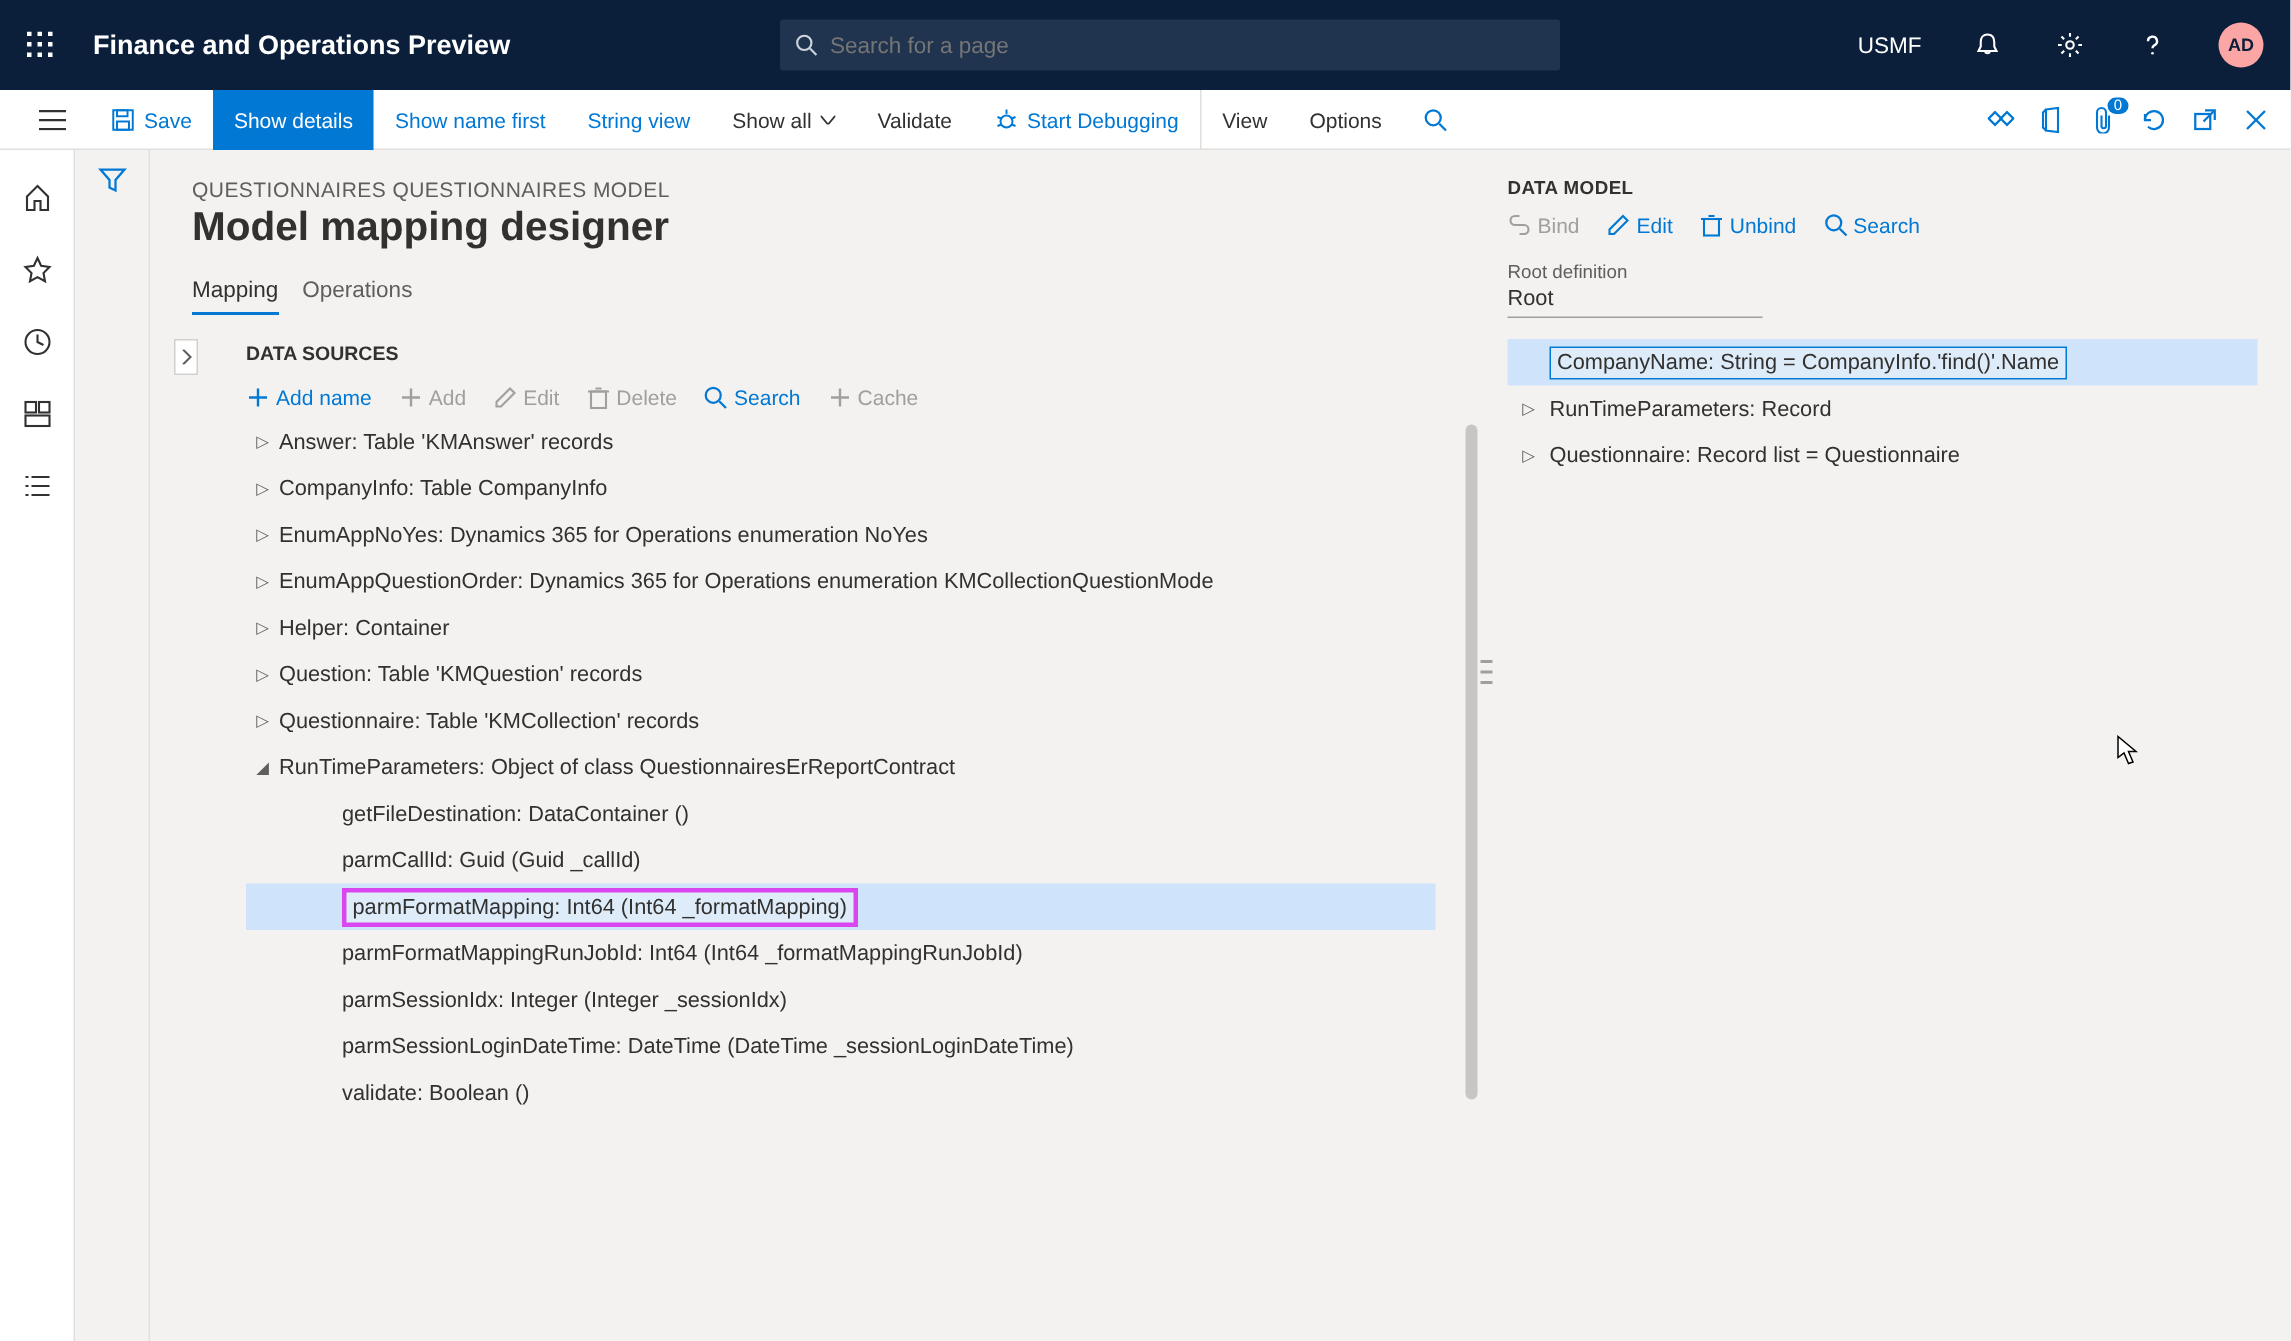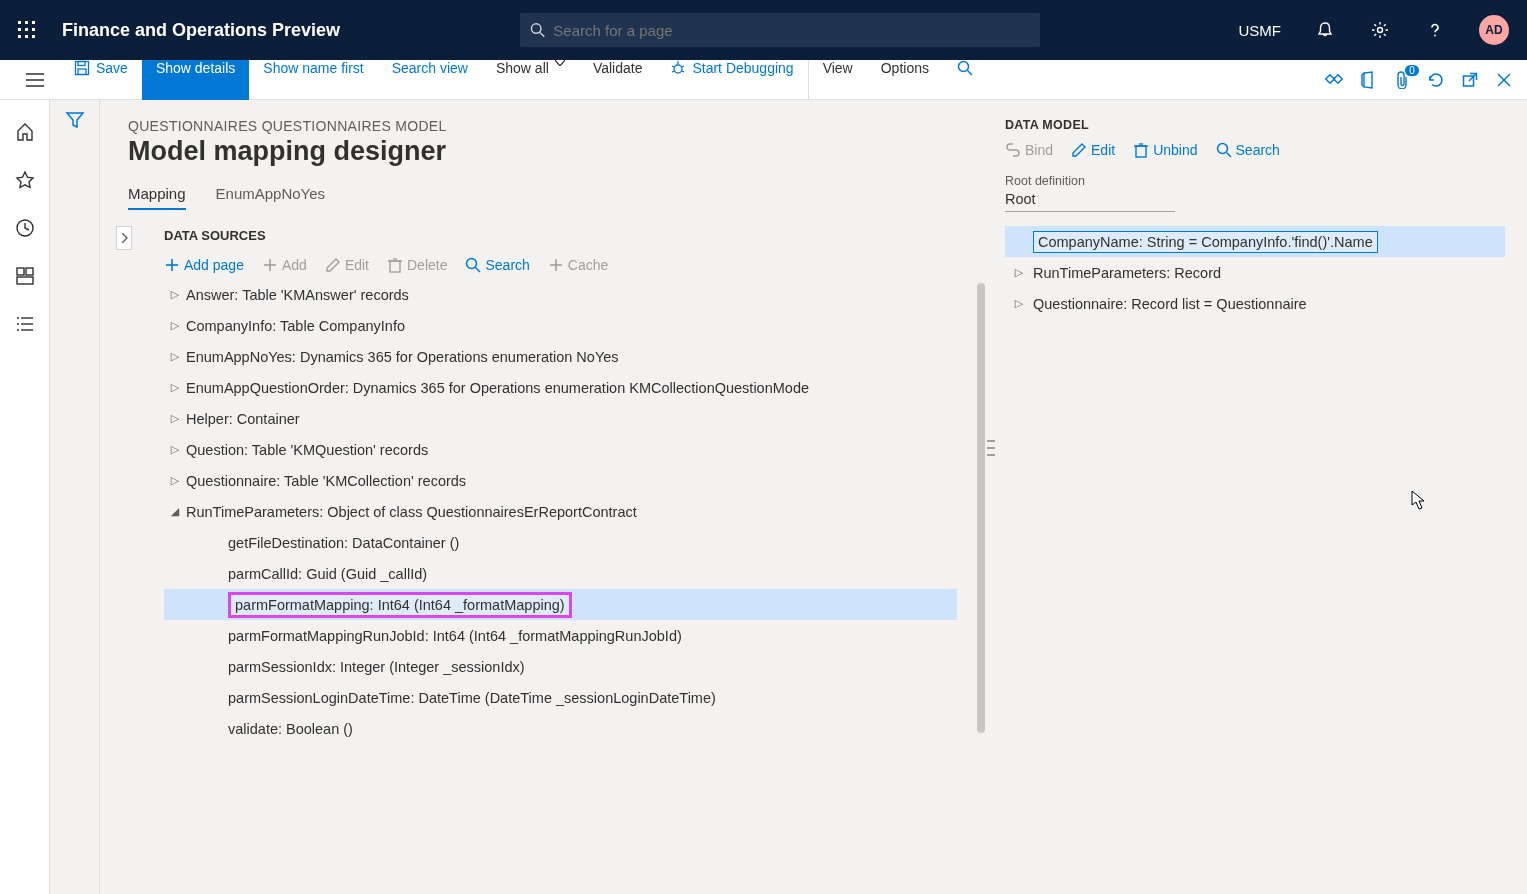--- a/index.html
+++ b/index.html
@@ -8,38 +8,38 @@
 .waffle { width: 34px; height: 34px; display:flex; align-items:center; justify-content:center; cursor:pointer; }
 .app-title { font-size: 18px; font-weight:600; margin-left: 18px; }
 .search-wrap { margin-left: 180px; background:#20344f; border-radius:2px; width: 520px; height: 34px; display:flex; align-items:center; padding:0 10px; color:#cdd3da; }
 .search-wrap input { background:transparent; border:none; color:#cdd3da; font-size:15px; outline:none; margin-left:8px; width:100%; }
 .top-right { margin-left:auto; display:flex; align-items:center; gap:33px; padding-right:8px;justify-content:center; }
 .top-right .lbl { font-size:15px; }
 .top-icon { width:22px; height:22px; display:flex; align-items:center; justify-content:center; cursor:pointer; }
 .avatar { width:30px; height:30px; border-radius:50%; background:#fca5a5; color:#0b1f3a; display:flex; align-items:center; justify-content:center; font-size:12px; font-weight:600; }
 
 .command-bar { height:40px; background:#fff; border-bottom:1px solid #e1dfdd; display:flex; align-items:center; padding-left:10px; }
-.cmd { height:40px; display:flex; padding:0 14px; cursor:pointer; font-size:14px; gap:6px; }
+.cmd { height:40px; display:flex; align-items:center; padding:0 14px; cursor:pointer; font-size:14px; gap:6px; }
 .cmd.link { color:#0078d4; }
 .cmd.primary { background:#0078d4; color:#fff; }
 .cmd.divider { border-left:1px solid #e1dfdd; padding-left:14px; }
 .cmd-right { margin-left:auto; display:flex; align-items:center; gap:12px; padding-right:12px; }
 .badge { position:relative; }
 .badge-num { position:absolute; top:-4px; right:-6px; background:#0078d4; color:#fff; border-radius:8px; font-size:10px; padding:0 4px; min-width:14px; text-align:center; }
 
 .main { display:flex; height: calc(100vh - 92px); }
 .left-rail { width:50px; background:#fff; border-right:1px solid #e1dfdd; display:flex; flex-direction:column; align-items:center; padding-top:20px; gap:24px; }
 .rail-icon { width:24px; height:24px; display:flex; align-items:center; justify-content:center; cursor:pointer; color:#323130; }
 
 .workspace { flex:1; display:flex; background:#f3f2f1; }
 .filter-col { width:50px; display:flex; justify-content:center; padding-top:8px; border-right:1px solid #e1dfdd; background:#f3f2f1; }
 .content-left { flex:1; padding: 18px 0 0 28px; min-width:0; position:relative; }
 .breadcrumb { font-size:14px; color:#605e5c; letter-spacing:0.3px; }
 .page-title { font-size:27px; font-weight:600; margin-top:2px; }
-.tabs { margin-top:18px; display:flex; gap:30px; border-bottom: none; }
+.tabs { margin-top:18px; display:flex; gap:16px; border-bottom: none; }
 .tab { font-size:15px; color:#605e5c; padding-bottom:6px; cursor:pointer; }
 .tab.active { color:#323130; border-bottom:2px solid #0078d4; }
 
 .ds-wrap { margin-top:18px; position:relative; }
 .collapse-handle { position:absolute; left:-12px; top:-2px; width:16px; height:24px; border:1px solid #d2d0ce; background:#fff; display:flex; align-items:center; justify-content:center; cursor:pointer; }
 .ds-header { font-size:13px; font-weight:600; margin-left:36px; }
 .ds-toolbar { display:flex; gap:18px; margin:14px 0 6px 36px; align-items:center; }
 .tbtn { display:flex; align-items:center; gap:4px; font-size:14px; cursor:pointer; }
 .tbtn.blue { color:#0078d4; }
 .tbtn.gray { color:#a19f9d; }
@@ -133,21 +133,21 @@
   <div class="cmd link">
     <svg class="ico" viewBox="0 0 16 16" fill="none" stroke="#0078d4" stroke-width="1.3">
         <rect x="1.5" y="1.5" width="13" height="13"></rect>
         <rect x="4" y="1.5" width="7" height="4"></rect>
         <rect x="4" y="9" width="8" height="5.5"></rect>
       </svg>
     <span>Save</span>
   </div>
   <div class="cmd primary">Show details</div>
   <div class="cmd link">Show name first</div>
-  <div class="cmd link">Search view</div>
+  <div class="cmd link">String view</div>
   <div class="cmd">
     <span>Show all</span>
     <svg width="10" height="6" viewBox="0 0 10 6">
         <path d="M0 0 L5 6 L10 0" fill="none" stroke="#323130" stroke-width="1.2"></path>
       </svg>
   </div>
   <div class="cmd">Validate</div>
   <div class="cmd link">
     <svg class="ico" viewBox="0 0 16 16" fill="none" stroke="#0078d4" stroke-width="1.3">
         <circle cx="8" cy="9" r="4"></circle>
@@ -252,37 +252,37 @@
             <path d="M2 3 L18 3 L12 10 L12 17 L8 15 L8 10 Z"></path>
           </svg>
         </span>
     </div>
 
     <div class="content-left">
       <div class="breadcrumb">QUESTIONNAIRES QUESTIONNAIRES MODEL</div>
       <div class="page-title">Model mapping designer</div>
       <div class="tabs">
         <div class="tab active">Mapping</div>
-        <div class="tab">EnumAppNoYes</div>
+        <div class="tab">Operations</div>
       </div>
 
       <div class="ds-wrap">
         <div class="collapse-handle">
           <svg width="8" height="10" viewBox="0 0 8 10">
               <path d="M2 0 L7 5 L2 10" fill="none" stroke="#605e5c" stroke-width="1.4"></path>
             </svg>
         </div>
         <div class="ds-header">DATA SOURCES</div>
         <div class="ds-toolbar">
           <span class="tbtn blue">
               <svg class="ico" viewBox="0 0 16 16" stroke="#0078d4" stroke-width="1.6">
                 <line x1="8" y1="2" x2="8" y2="14"></line>
                 <line x1="2" y1="8" x2="14" y2="8"></line>
               </svg>
-              <span>Add page</span>
+              <span>Add name</span>
             </span>
           <span class="tbtn gray">
               <svg class="ico" viewBox="0 0 16 16" stroke="#a19f9d" stroke-width="1.6">
                 <line x1="8" y1="2" x2="8" y2="14"></line>
                 <line x1="2" y1="8" x2="14" y2="8"></line>
               </svg>
               <span>Add</span>
             </span>
           <span class="tbtn gray">
               <svg class="ico" viewBox="0 0 16 16" fill="none" stroke="#a19f9d" stroke-width="1.4">

